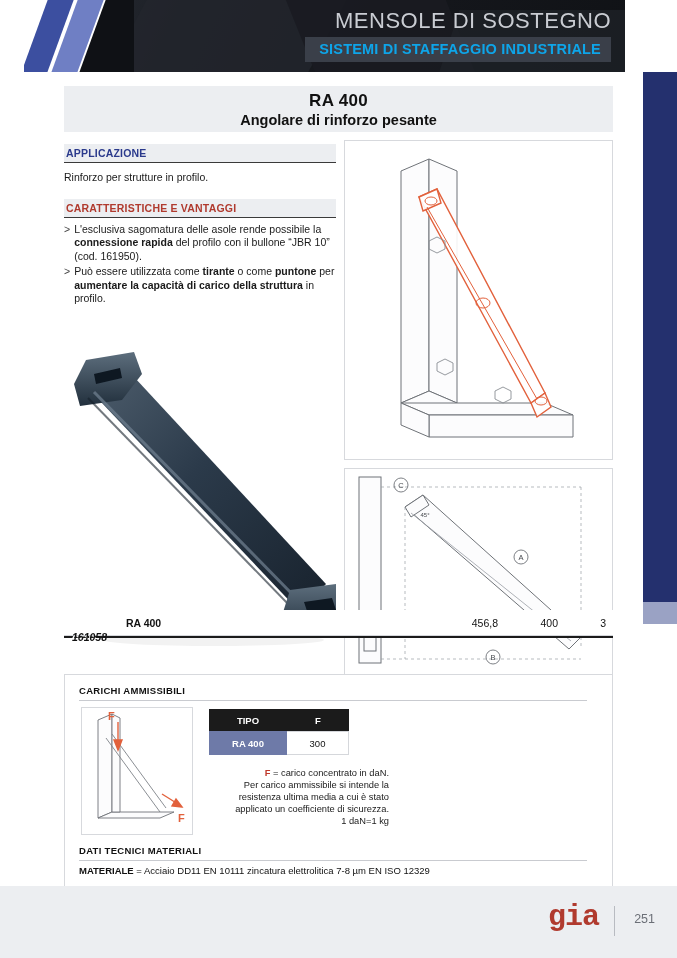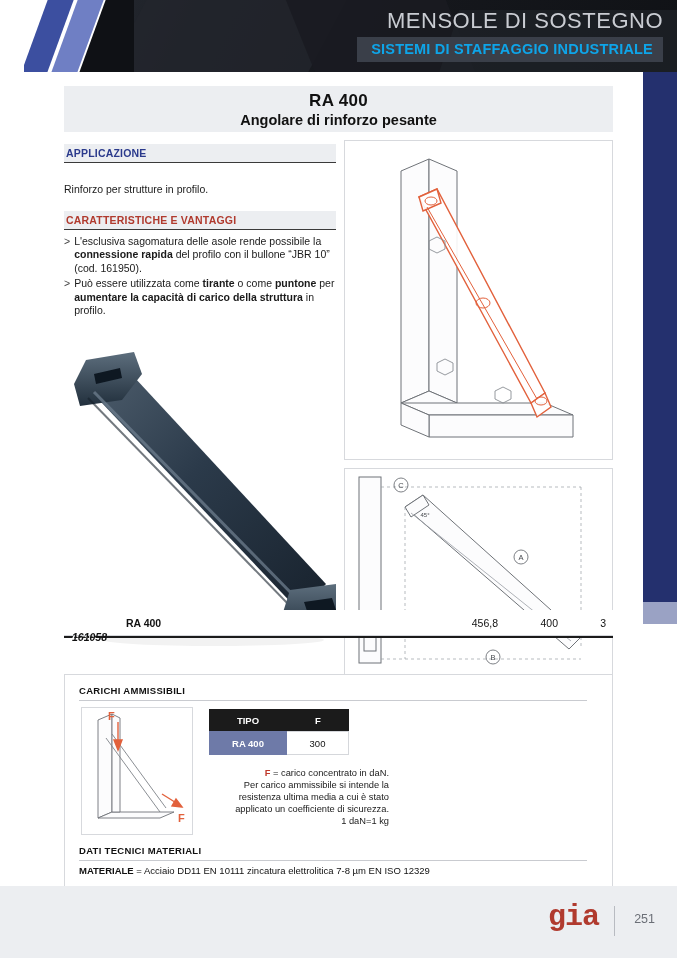--- a/index.html
+++ b/index.html
@@ -9,21 +9,21 @@
     background: #ffffff;
     font-family: "Liberation Sans", sans-serif;
     color: #1a1a1a;
     position: relative;
     overflow: hidden;
   }
 
   
   .header {
     position: relative;
-    width: 677px; height: 72px;
+    width: 625px; height: 72px;
     background: #1b1b1b;
     overflow: hidden;
   }
   .header .darkpoly {
     position: absolute; inset: 0;
     background:
       linear-gradient(115deg, #2a2f38 0%, #1c1f25 30%, #15171c 60%, #101216 100%);
   }
   .header .facet1 {
     position:absolute; left:120px; top:-30px; width:200px; height:160px;
@@ -109,21 +109,21 @@
   .sec-head {
     font-size: 10.5px; font-weight: bold; color: #2b3a8c;
     letter-spacing: .2px;
     background: #eceef1;
     padding: 3px 4px 3px 2px;
     border-bottom: 1.5px solid #3a3a3a;
   }
   .sec-head.red { color: #b03a2e; }
   .sec-body {
     font-size: 10.5px; line-height: 13.5px; color: #1a1a1a;
-    margin-top: 20px;
+    margin-top: 8px;
   }
   .bullet { display: flex; margin-top: 2px; }
   .bullet .gt { color: #444; margin-right: 4px; font-size: 10.5px; line-height: 13.5px; }
   .bullet .txt { font-size: 10.5px; line-height: 13.5px; }
   b { font-weight: bold; }
 
   .gap { height: 14px; }
 
   
   .photo {

